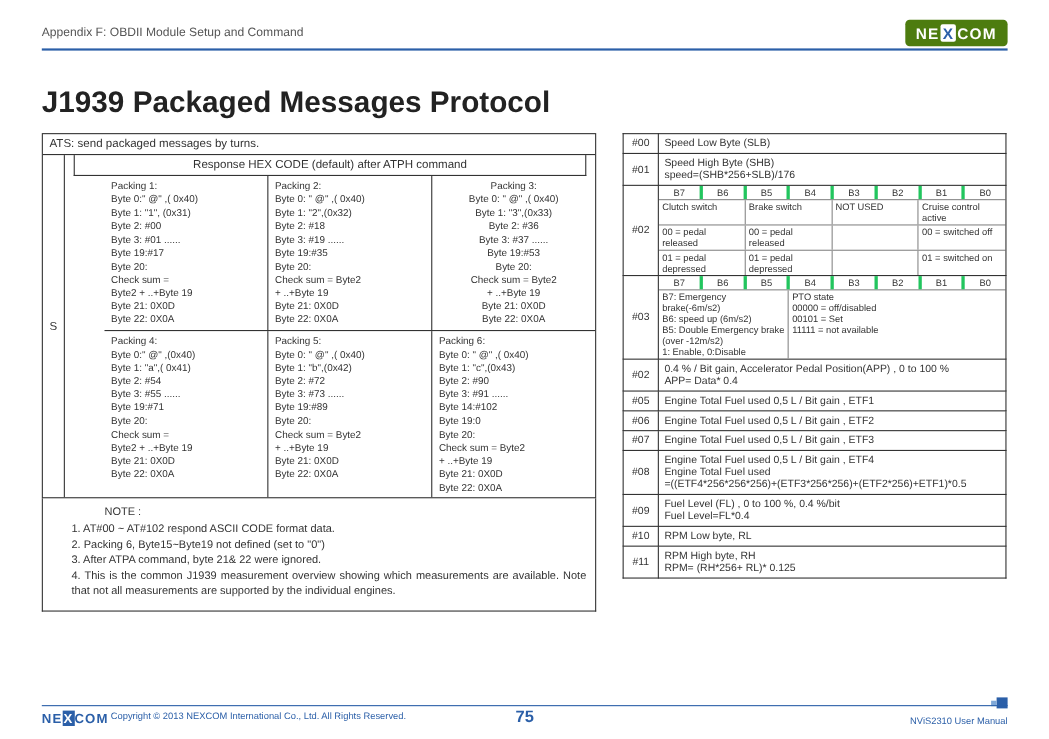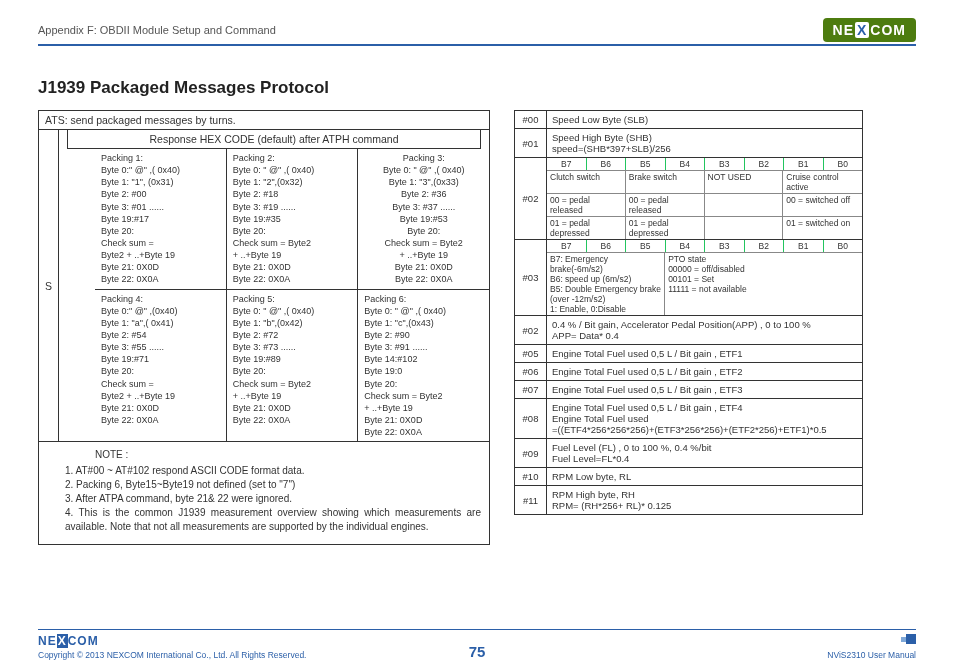--- a/index.html
+++ b/index.html
@@ -33,30 +33,30 @@
     align-items: center;
   }
   .logo-box .x {
     background: #fff;
     color: #2b5fa8;
     padding: 0 2px;
     margin: 0 1px;
     border-radius: 2px;
   }
   .page-title {
-    font-size: 17px;
+    font-size: 27px;
     font-weight: bold;
     color: #222;
     margin: 32px 0 12px 0;
   }
   .columns {
     display: flex;
     gap: 24px;
   }
-  .left-col { width: 452px; }
+  .left-col { width: 504px; }
   .right-col { width: 349px; }
 
   
   .ats-table { border: 1px solid #333; width: 100%; }
   .ats-head { border-bottom: 1px solid #333; padding: 3px 6px; font-size: 10.5px; }
   .hex-head { border-bottom: 1px solid #333; padding: 3px 6px; text-align: center; font-size: 10.5px; margin: 0 8px; border:1px solid #333; border-top:none;}
   .ats-body { display: flex; }
   .s-col { width: 20px; border-right: 1px solid #333; display:flex; align-items:center; justify-content:center; font-size:10.5px; writing-mode: horizontal-tb; }
   .packs { flex: 1; }
   .pack-row { display: flex; border-bottom: 1px solid #333; margin-left: 36px; }
@@ -64,21 +64,21 @@
   .pack-cell { flex: 1; padding: 3px 6px; font-size: 9px; line-height: 1.35; border-right: 1px solid #333; }
   .pack-cell:last-child { border-right: none; }
   .notes { border: 1px solid #333; border-top: none; padding: 6px 8px 10px 26px; font-size: 10px; line-height: 1.4; text-align: justify; }
   .note-hd { margin-left:-18px; margin-bottom:2px;padding-left:48px;}
 
   
   .def-table { width: 100%; border-collapse: collapse; }
   .def-table td { border: 1px solid #333; padding: 3px 5px; font-size: 9.5px; vertical-align: top; }
   .def-table td.idx { width: 32px; text-align: center; vertical-align: middle; }
   .bit-hdr { display:flex; text-align:center; font-size:8.5px; }
-  .bit-hdr span { flex:1; border-right:1px solid #22c55e; padding:1px 0;}
+  .bit-hdr span { flex:1; border-right:3px solid #22c55e; padding:1px 0;}
   .bit-hdr span:last-child{border-right:none;}
   .sub-row { display:flex; font-size:8.5px; border-top:1px solid #888;}
   .sub-row span { padding:1px 3px; }
   .w2{width:25%; border-right:1px solid #888;}
   .w3{width:37.5%; border-right:1px solid #888;}
   .wr{flex:1;}
 
   
   .footer {
     position: absolute;
@@ -88,21 +88,21 @@
     border-top: 1px solid #2b5fa8;
     padding-top: 4px;
     display: flex;
     justify-content: space-between;
     align-items: flex-end;
     font-size: 8.5px;
     color: #2b5fa8;
   }
   .footer .page-num { font-weight: bold; font-size: 15px; color:#2b5fa8; position:absolute; left:50%; transform:translateX(-50%); }
   .footer-logo { font-size:12px; font-weight:bold; color:#2b5fa8; letter-spacing:1px;}
-  .footer-left { display:flex; flex-direction:column; gap:2px;}
+  .footer-left { display:flex; flex-direction:row; gap:2px;}
   .corner-sq { position:absolute; right:38px; bottom:28px; width:10px; height:10px; background:#2b5fa8;}
   .corner-sq::before{content:"";position:absolute;left:-5px;top:3px;width:5px;height:5px;background:#7fa8d8;}
 </style>
 </head>
 <body>
 
 <div class="top-bar">
   <span class="appendix-label">Appendix F: OBDII Module Setup and Command</span>
   <span class="logo-box">NE<span class="x">X</span>COM</span>
 </div>
@@ -190,38 +190,38 @@
 Byte 22: 0X0A</div>
               </div>
             </div>
         </div>
       </div>
     </div>
     <div class="notes">
       <div class="note-hd">NOTE :</div>
       <div id="notes-list">
           <div>1. AT#00 ~ AT#102 respond ASCII CODE format data.</div>
-          <div>2. Packing 6, Byte15~Byte19 not defined (set to "7")</div>
+          <div>2. Packing 6, Byte15~Byte19 not defined (set to "0")</div>
           <div>3. After ATPA command, byte 21&amp; 22 were ignored.</div>
           <div>4. This is the common J1939 measurement overview showing which measurements are available. Note that not all measurements are supported by the individual engines.</div>
         </div>
     </div>
   </div>
 
   <div class="right-col">
     <table class="def-table">
       <tbody>
           <tr>
             <td class="idx">#00</td>
             <td>Speed Low Byte (SLB)</td>
           </tr>
       <tr>
             <td class="idx">#01</td>
             <td style="white-space:pre-line">Speed High Byte (SHB)
-speed=(SHB*397+SLB)/256</td>
+speed=(SHB*256+SLB)/176</td>
           </tr>
       <tr>
             <td class="idx">#02</td>
         <td style="padding:0">
           <div class="bit-hdr" id="bits-02">
                 <span>B7</span>
                 <span>B6</span>
                 <span>B5</span>
                 <span>B4</span>
                 <span>B3</span>

